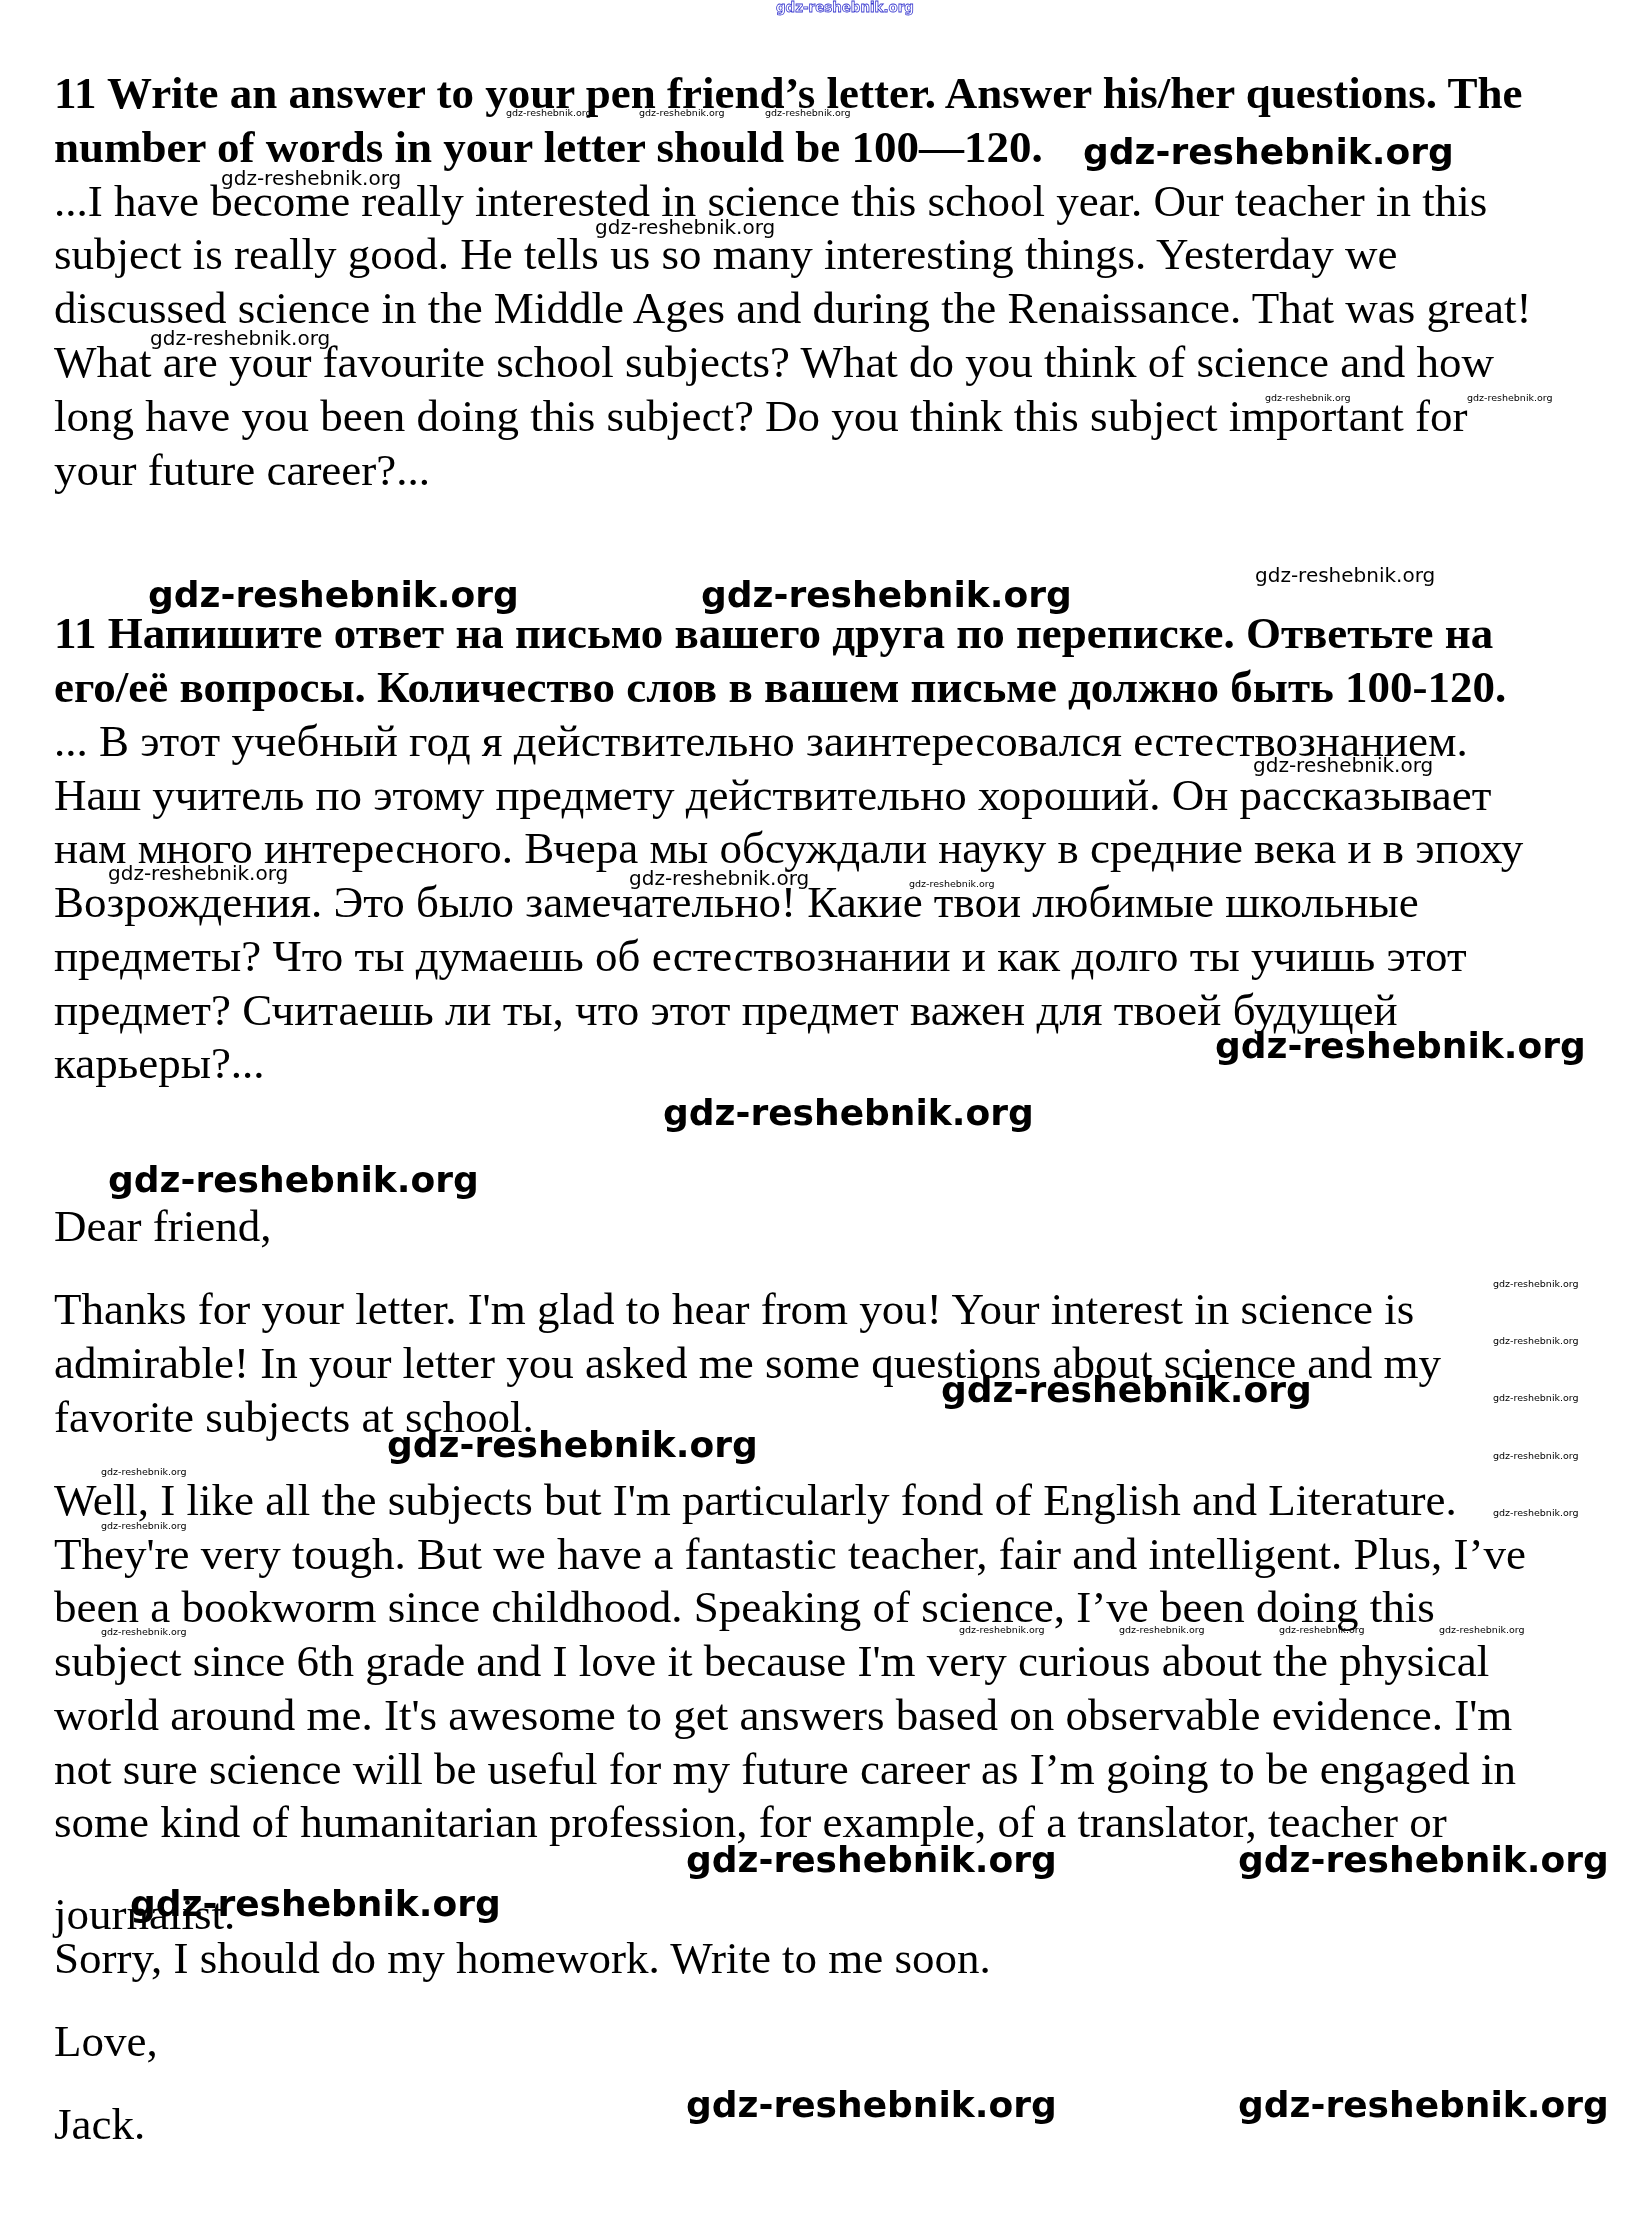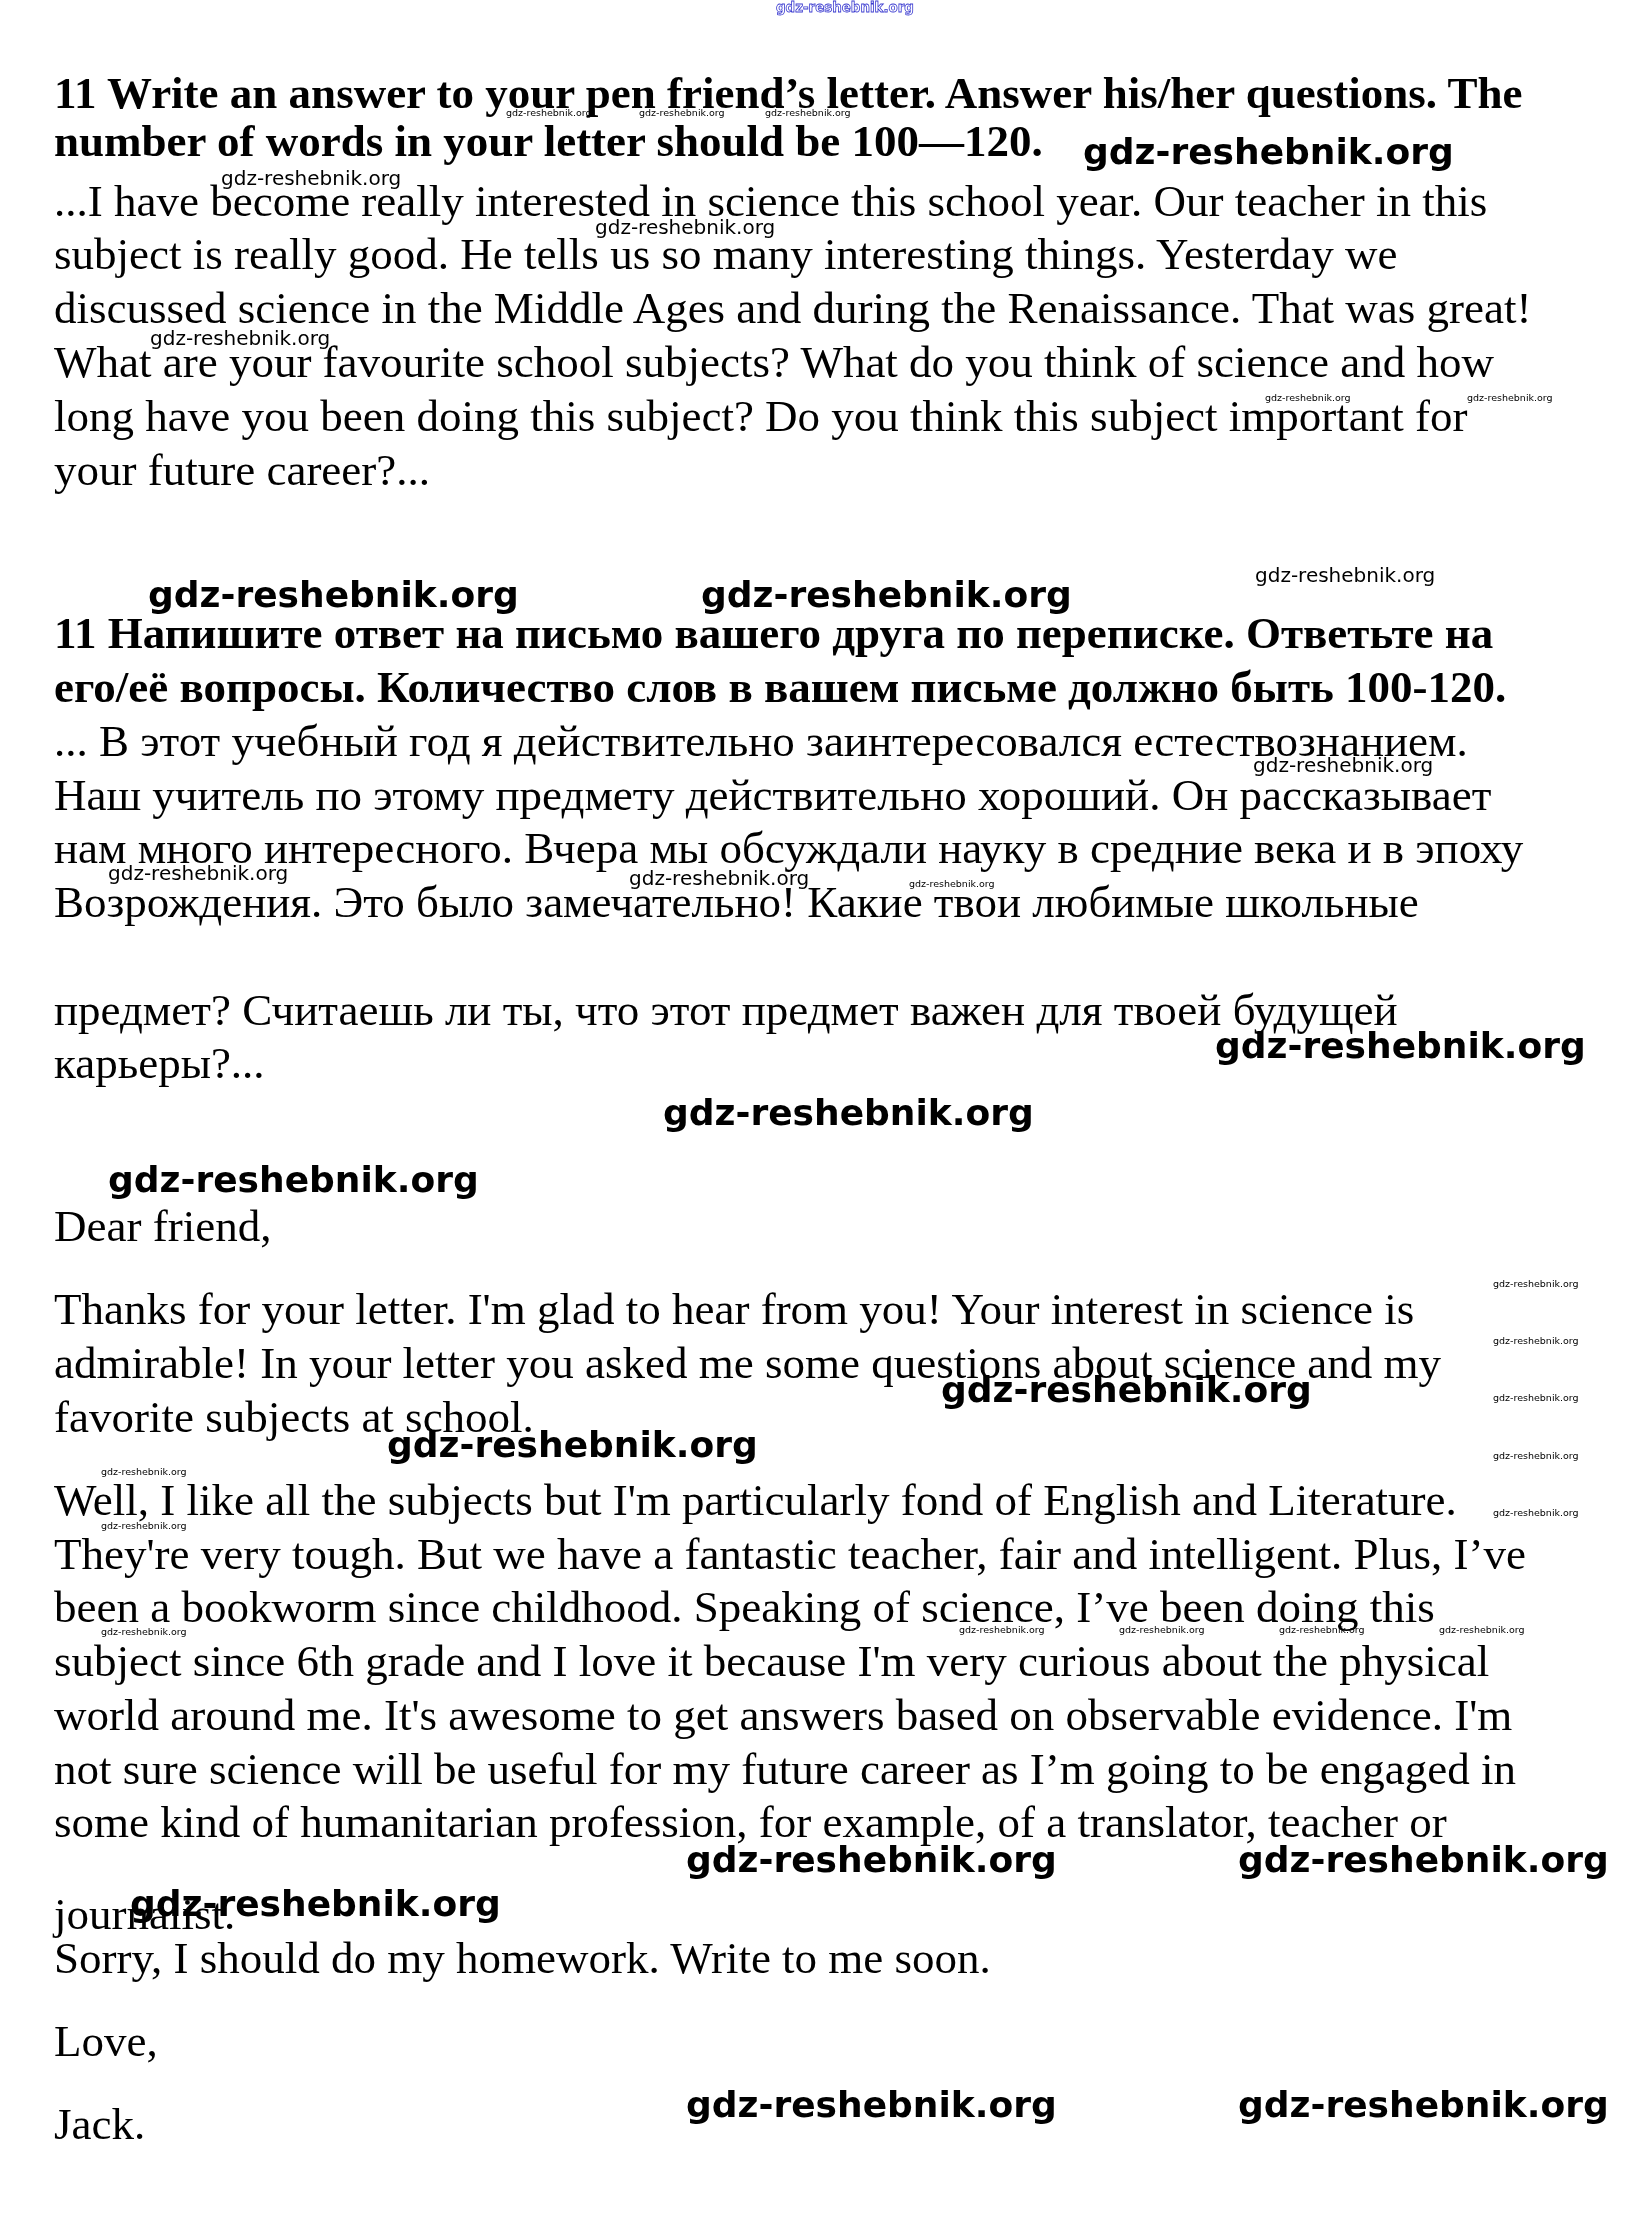--- a/index.html
+++ b/index.html
@@ -23,36 +23,37 @@
   .wm-top { font-size: 13.4px; color: #fff; -webkit-text-stroke: 0.8px #3a3ad0; font-weight: bold; }
 </style>
 </head>
 <body>
 
 <div class="page">
 
   <div class="wm wm-top" style="left:776px;top:0.8px;">gdz-reshebnik.org</div>
 
   <div class="line h" style="top:71px;">11 Write an answer to your pen friend’s letter. Answer his/her questions. The</div>
-  <div class="line h" style="top:119px;text-align:center;">number of words in your letter should be 100—120.</div>
+  <div class="line h" style="top:125px;text-align:center;">number of words in your letter should be 100—120.</div>
 
   <div class="line" style="top:179px;">...I have become really interested in science this school year. Our teacher in this</div>
   <div class="line" style="top:232px;">subject is really good. He tells us so many interesting things. Yesterday we</div>
   <div class="line" style="top:340px;">What are your favourite school subjects? What do you think of science and how</div>
   <div class="line" style="top:286px;">discussed science in the Middle Ages and during the Renaissance. That was great!</div>
   <div class="line" style="top:394px;">long have you been doing this subject? Do you think this subject important for</div>
   <div class="line" style="top:448px;">your future career?...</div>
 
   <div class="line h" style="top:611px;">11 Напишите ответ на письмо вашего друга по переписке. Ответьте на</div>
   <div class="line h" style="top:665px;">его/её вопросы. Количество слов в вашем письме должно быть 100-120.</div>
 
   <div class="line" style="top:719px;">... В этот учебный год я действительно заинтересовался естествознанием.</div>
   <div class="line" style="top:773px;">Наш учитель по этому предмету действительно хороший. Он рассказывает</div>
   <div class="line" style="top:826px;">нам много интересного. Вчера мы обсуждали науку в средние века и в эпоху</div>
   <div class="line" style="top:880px;">Возрождения. Это было замечательно! Какие твои любимые школьные</div>
+  <div class="line" style="top:934px;">предметы? Что ты думаешь об естествознании и как долго ты учишь этот</div>
   <div class="line" style="top:988px;">предмет? Считаешь ли ты, что этот предмет важен для твоей будущей</div>
   <div class="line" style="top:1041px;">карьеры?...</div>
 
   <div class="line" style="top:1204px;">Dear friend,</div>
 
   <div class="line" style="top:1287px;">Thanks for your letter. I'm glad to hear from you! Your interest in science is</div>
   <div class="line" style="top:1341px;">admirable! In your letter you asked me some questions about science and my</div>
   <div class="line" style="top:1395px;">favorite subjects at school.</div>
 
   <div class="line" style="top:1478px;">Well, I like all the subjects but I'm particularly fond of English and Literature.</div>

